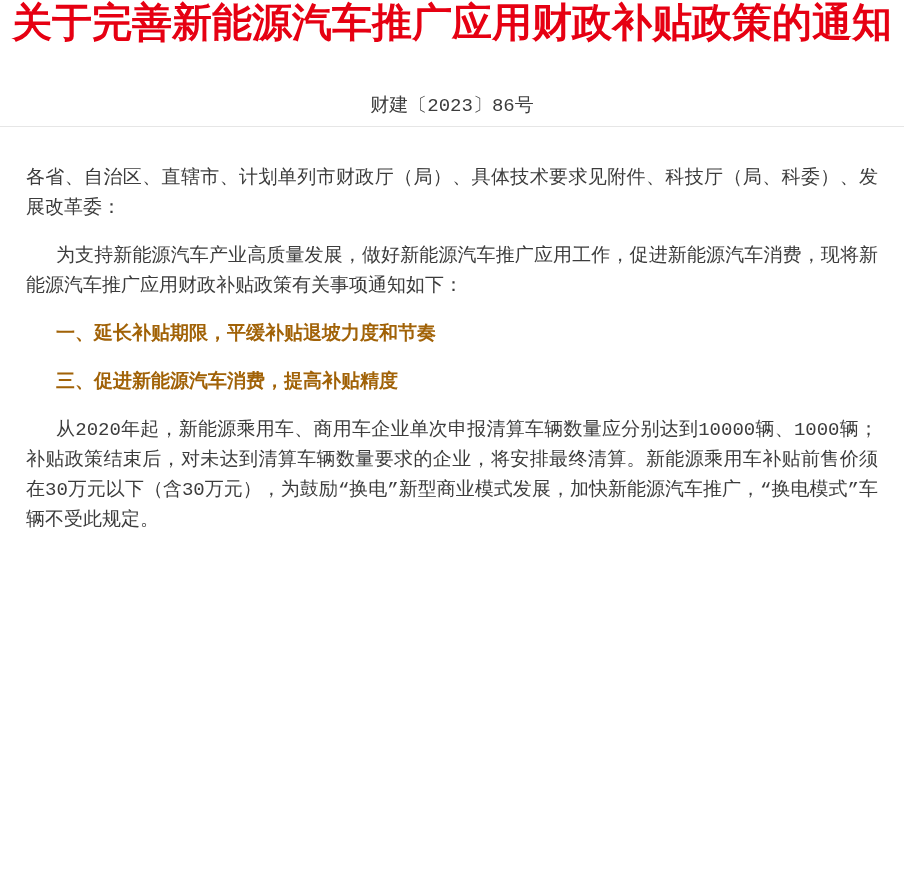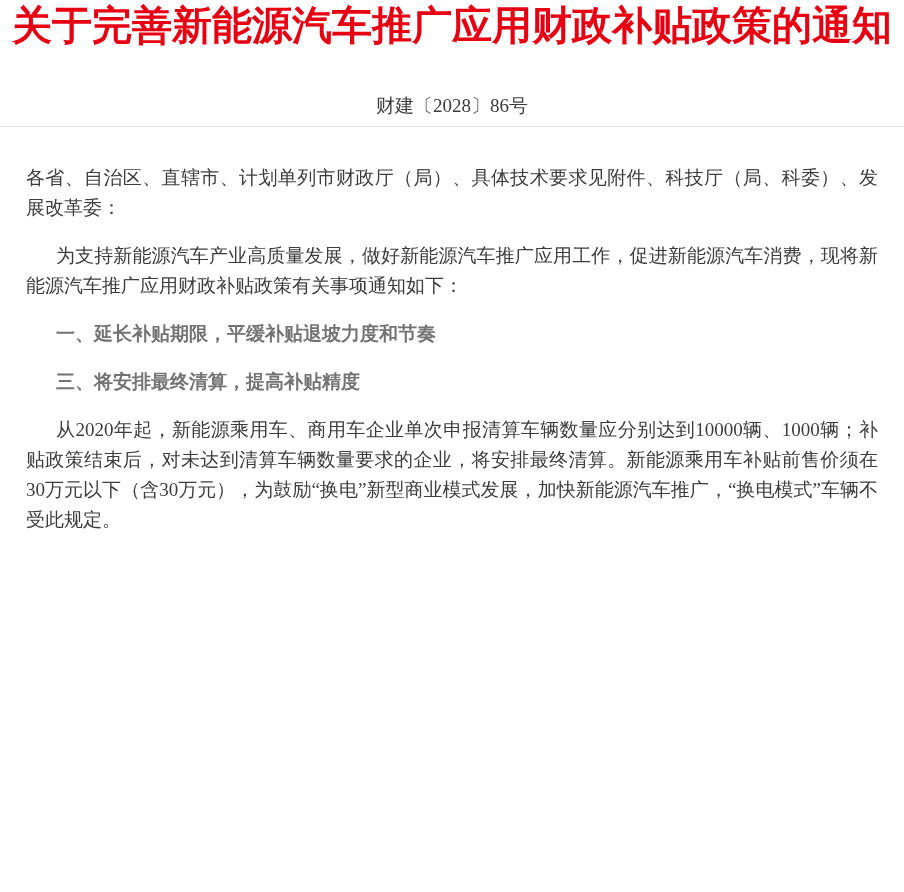--- a/index.html
+++ b/index.html
@@ -6,21 +6,21 @@
     margin: 0;
     padding: 0;
     background: #ffffff;
   }
   .page {
     position: relative;
     width: 904px;
     height: 892px;
     overflow: hidden;
     background: #ffffff;
-    font-family: Liberation Serif, serif;
+    font-family: Liberation Mono, monospace;
   }
   .doc-title {
     margin: 0;
     padding-top: 2px;
     font-size: 40px;
     line-height: 48px;
     font-weight: bold;
     text-align: center;
     color: #e60012;
     letter-spacing: 0px;
@@ -53,47 +53,47 @@
   .para {
     margin: 18px 0 0 0;
     text-indent: 30px;
   }
   .sec-heading {
     margin: 18px 0 0 0;
     font-size: 19px;
     line-height: 30px;
     font-weight: bold;
     text-indent: 30px;
-    color: #737373;
+    color: #a16207;
   }
   .doc-section {
     margin: 0;
   }
 </style>
 </head>
 <body>
 
 <div class="page">
 
   <h1 class="doc-title">关于完善新能源汽车推广应用财政补贴政策的通知</h1>
 
-  <div class="doc-number">财建〔2028〕86号</div>
+  <div class="doc-number">财建〔2023〕86号</div>
 
   <hr class="divider">
 
   <div class="doc-body">
 
     <p class="address">各省、自治区、直辖市、计划单列市财政厅（局）、具体技术要求见附件、科技厅（局、科委）、发展改革委：</p>
 
     <p class="para">为支持新能源汽车产业高质量发展，做好新能源汽车推广应用工作，促进新能源汽车消费，现将新能源汽车推广应用财政补贴政策有关事项通知如下：</p>
 
     <div class="doc-section">
       <h2 class="sec-heading">一、延长补贴期限，平缓补贴退坡力度和节奏</h2>
     </div>
 
 
     <div class="doc-section">
-      <h2 class="sec-heading">三、将安排最终清算，提高补贴精度</h2>
+      <h2 class="sec-heading">三、促进新能源汽车消费，提高补贴精度</h2>
       <p class="para">从2020年起，新能源乘用车、商用车企业单次申报清算车辆数量应分别达到10000辆、1000辆；补贴政策结束后，对未达到清算车辆数量要求的企业，将安排最终清算。新能源乘用车补贴前售价须在30万元以下（含30万元），为鼓励“换电”新型商业模式发展，加快新能源汽车推广，“换电模式”车辆不受此规定。</p>
     </div>
 
   </div>
 </div>
 
 </body></html>

